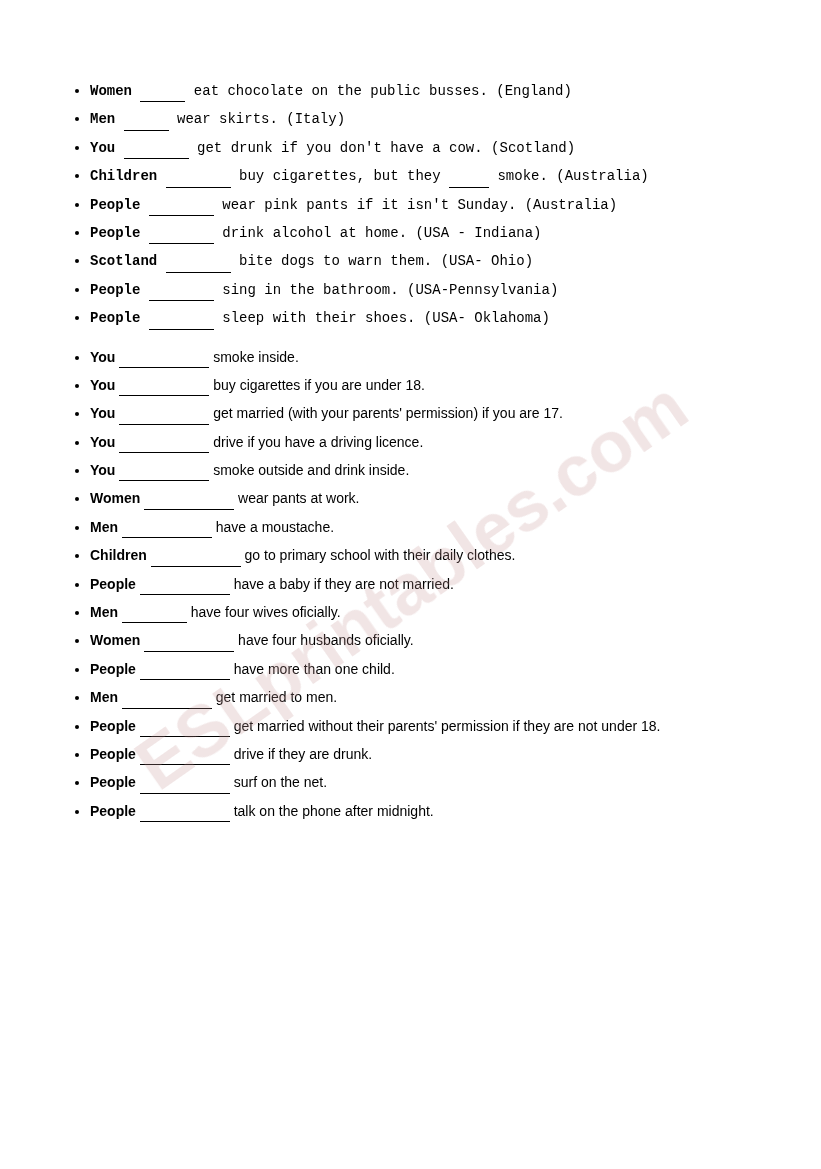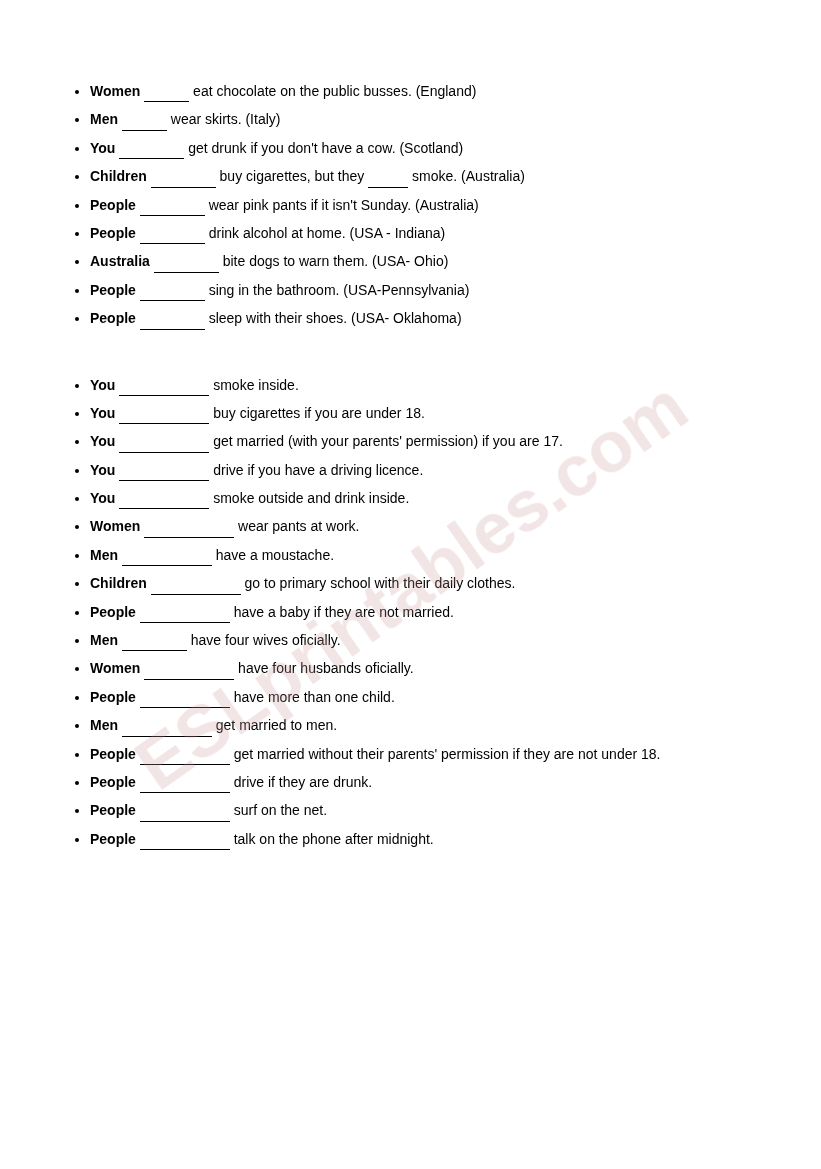--- a/index.html
+++ b/index.html
@@ -63,21 +63,22 @@
 
     .blank {
       display: inline-block;
       border-bottom: 1px solid #000;
       min-width: 60px;
       height: 14px;
       vertical-align: bottom;
     }
 
     .section {
-      margin-bottom: 44px;
+      margin-bottom: 16px;
+      font-family: Liberation Mono, monospace;
     }
 
     .turkey-section {
       margin-top: 14px;
     }
   </style>
 </head>
 <body>
 
 <div class="watermark">ESLprintables.com</div>
@@ -85,21 +86,21 @@
 <h1></h1>
 
 <div class="section">
   <ul id="list1">
   <li><strong>Women</strong> <span class="blank" style="min-width:45px"></span> eat chocolate on the public busses. (England)</li>
       <li><strong>Men</strong> <span class="blank" style="min-width:45px"></span> wear skirts. (Italy)</li>
       <li><strong>You</strong> <span class="blank" style="min-width:65px"></span> get drunk if you don't have a cow. (Scotland)</li>
       <li><strong>Children</strong> <span class="blank" style="min-width:65px"></span> buy cigarettes, but they <span class="blank" style="min-width:40px"></span> smoke. (Australia)</li>
       <li><strong>People</strong> <span class="blank" style="min-width:65px"></span> wear pink pants if it isn't Sunday. (Australia)</li>
       <li><strong>People</strong> <span class="blank" style="min-width:65px"></span> drink alcohol at home. (USA - Indiana)</li>
-      <li><strong>Australia</strong> <span class="blank" style="min-width:65px"></span> bite dogs to warn them. (USA- Ohio)</li>
+      <li><strong>Scotland</strong> <span class="blank" style="min-width:65px"></span> bite dogs to warn them. (USA- Ohio)</li>
       <li><strong>People</strong> <span class="blank" style="min-width:65px"></span> sing in the bathroom. (USA-Pennsylvania)</li>
       <li><strong>People</strong> <span class="blank" style="min-width:65px"></span> sleep with their shoes. (USA- Oklahoma)</li>
     </ul>
 </div>
 
 <div class="turkey-section">
   <h2></h2>
   <ul id="list2">
   <li><strong>You</strong> <span class="blank" style="min-width:90px"></span> smoke inside.</li>
       <li><strong>You</strong> <span class="blank" style="min-width:90px"></span> buy cigarettes if you are under 18.</li>

